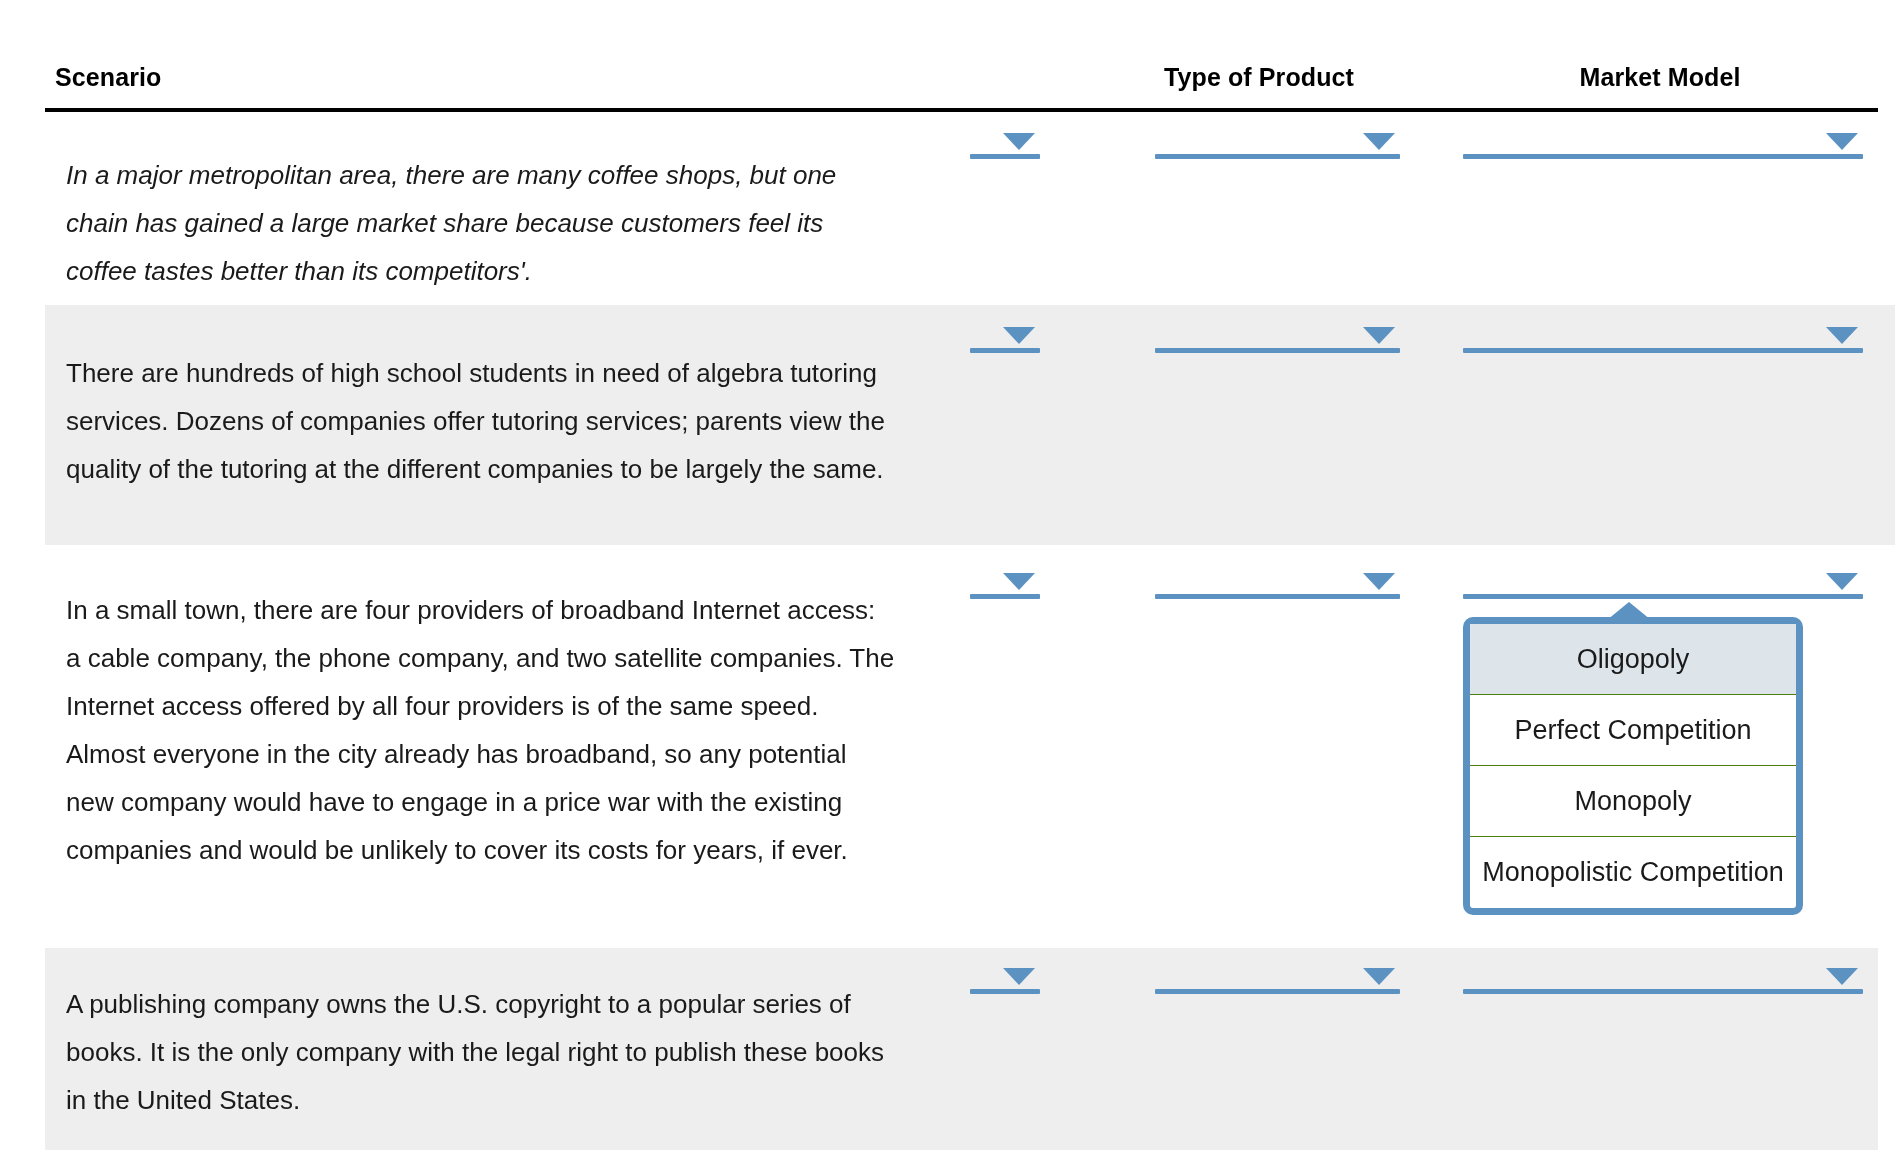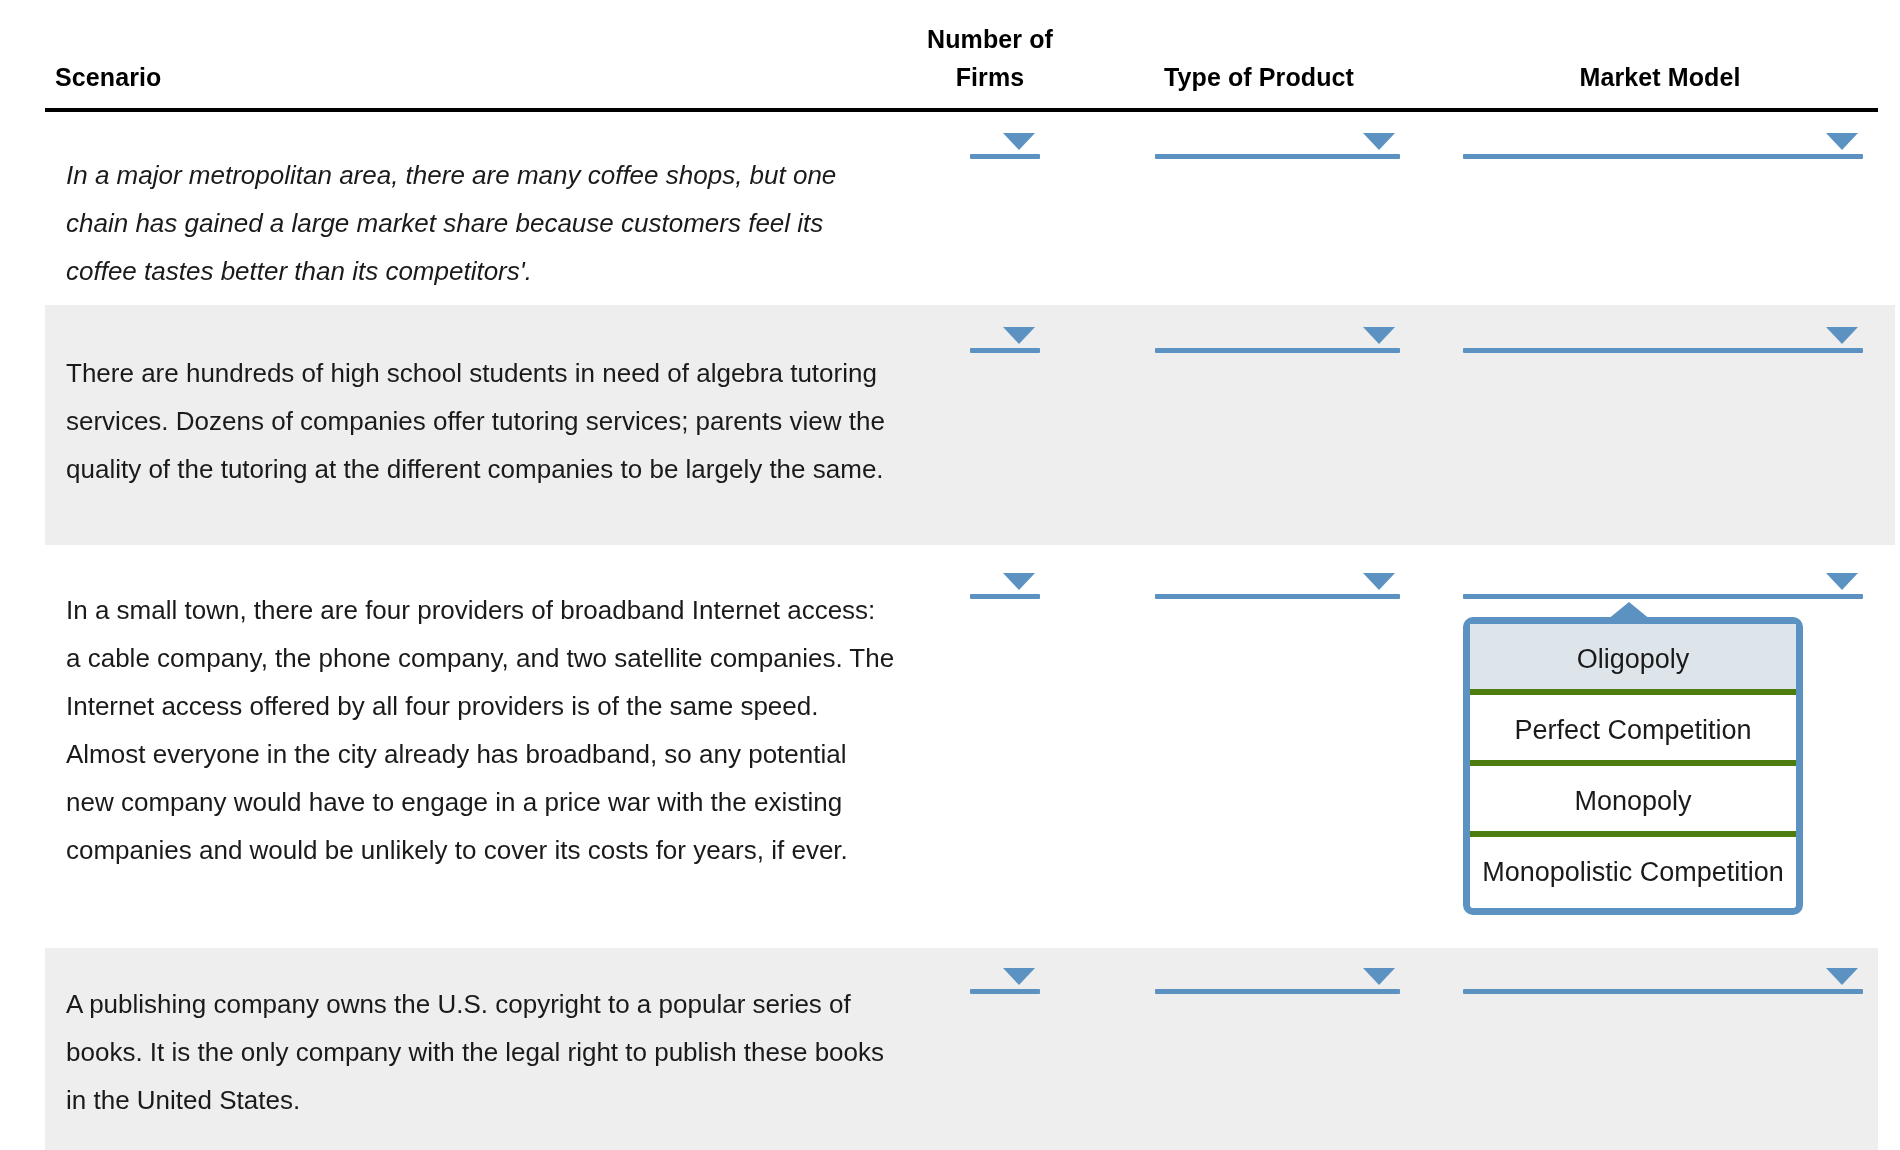--- a/index.html
+++ b/index.html
@@ -141,39 +141,35 @@
     border-bottom: 18px solid #5b92c2;
     z-index: 41;
   }
   .dd-item {
     height: 71px;
     line-height: 71px;
     text-align: center;
     font-size: 27px;
     color: #1a1a1a;
     background: #ffffff;
-    border-bottom: 6px solid #4d7c0f;
+    border-bottom: 1px solid #4d7c0f;
     box-sizing: border-box;
     white-space: nowrap;
   }
   .dd-item:last-child { border-bottom: none; border-radius: 18px; }
   .dd-item.selected { background: #dde5ea; }
 </style>
 </head>
 <body>
 
 <div class="sheet">
 
   <div class="header">
     <div class="hcell scenario">Scenario</div>
 
-    <div class="hcell firms">
-      <span class="l1">Number of</span>
-      <span class="l2">Firms</span>
-    </div>
 
     <div class="hcell product">Type of Product</div>
 
     <div class="hcell model">Market Model</div>
   </div>
   <div class="header-rule"></div>
 
   <div class="row" style="top:113px; height:185px;">
     <div class="scenario-text" style="top:38px;font-style:italic;">In a major metropolitan area, there are many coffee shops, but one chain has gained a large market share because customers feel its coffee tastes better than its competitors'.</div>
 

